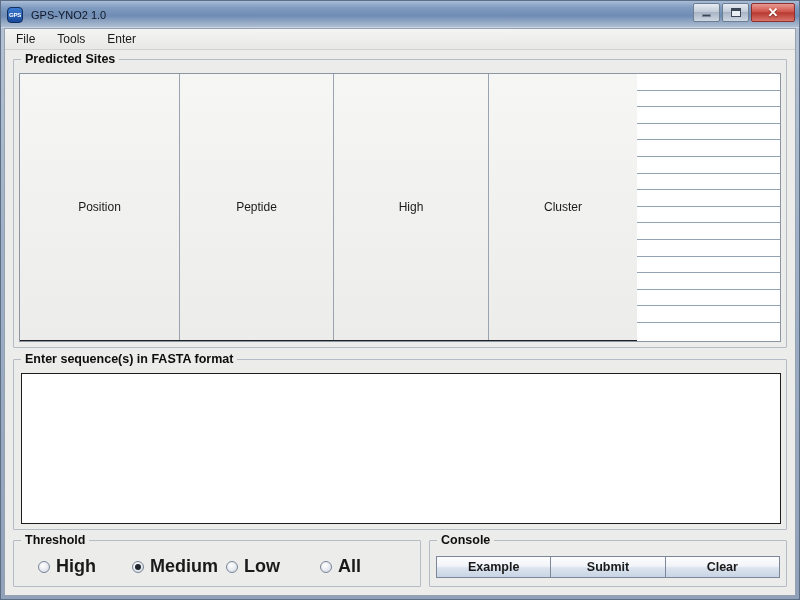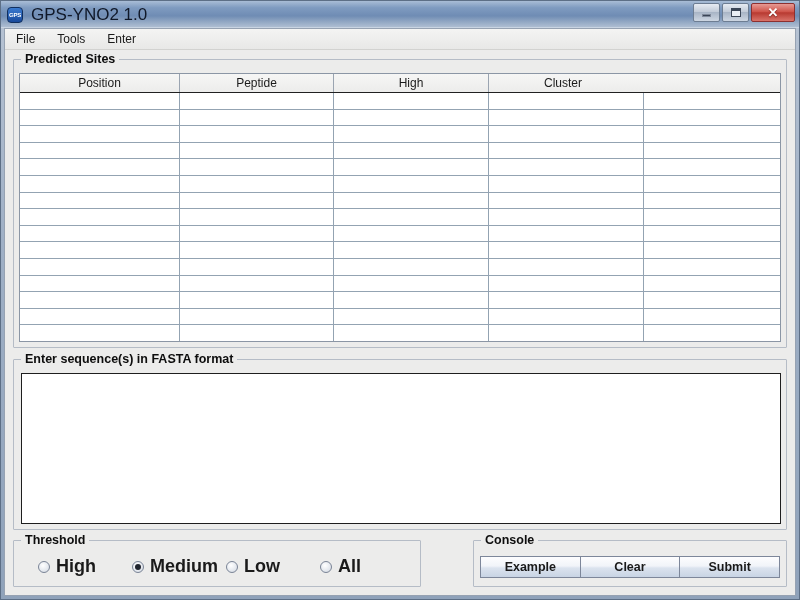--- a/index.html
+++ b/index.html
@@ -53,21 +53,21 @@
     font-weight: bold;
     display: flex;
     align-items: center;
     justify-content: center;
     letter-spacing: -0.3px;
     font-family: "Liberation Sans", sans-serif;
     flex: 0 0 auto;
   }
   .title-text {
     margin-left: 8px;
-    font-size: 17px;
+    font-size: 11px;
     color: #101828;
     white-space: nowrap;
   }
   .win-controls {
     position: absolute;
     right: 4px; top: 2px;
     display: flex;
     gap: 2px;
   }
   .win-btn {
@@ -157,21 +157,21 @@
     margin: 9px 8px 0 8px;
     padding: 13px 5px 5px 5px;
     flex: 0 0 auto;
     height: 289px;
   }
   .table-outer {
     height: 100%;
     border: 1px solid #8b96a5;
     background: #14b8a6;
     display: flex;
-    flex-direction: column;
+    flex-direction: row;
     overflow: hidden;
   }
   .thead {
     flex: 0 0 19px;
     display: flex;
     background: linear-gradient(180deg,#f6f6f5 0%,#ececeb 100%);
     border-bottom: 1px solid #202020;
   }
   .th {
     font-size: 12px;
@@ -275,21 +275,20 @@
     font-size: 18px;
     color: #1a1a1a;
     font-weight: bold;
   }
 
   .console-box {
     flex: 1 1 auto;
     padding: 12px 6px 6px 6px;
     display: flex;
     align-items: center;
-    margin-left: 44px;
   }
   .btn-row {
     display: flex;
     width: 100%;
     height: 22px;
   }
   .btn {
     flex: 1 1 0;
     border: 1px solid #7d879a;
     background: linear-gradient(180deg,#fdfdfe 0%,#f1f4f9 45%,#dbe3ee 55%,#c8d4e4 100%);
@@ -479,22 +478,22 @@
               <span class="dot"></span>
               <span class="rl">All</span>
             </div>
           </div>
       </div>
 
       <div class="groupbox console-box">
         <div class="gb-title">Console</div>
         <div class="btn-row" id="btnrow">
             <div class="btn">Example</div>
+            <div class="btn">Submit</div>
             <div class="btn">Clear</div>
-            <div class="btn">Submit</div>
           </div>
       </div>
 
     </div>
   </div>
 
   <div class="frame-outer"></div>
 </div>
 
 </body></html>

